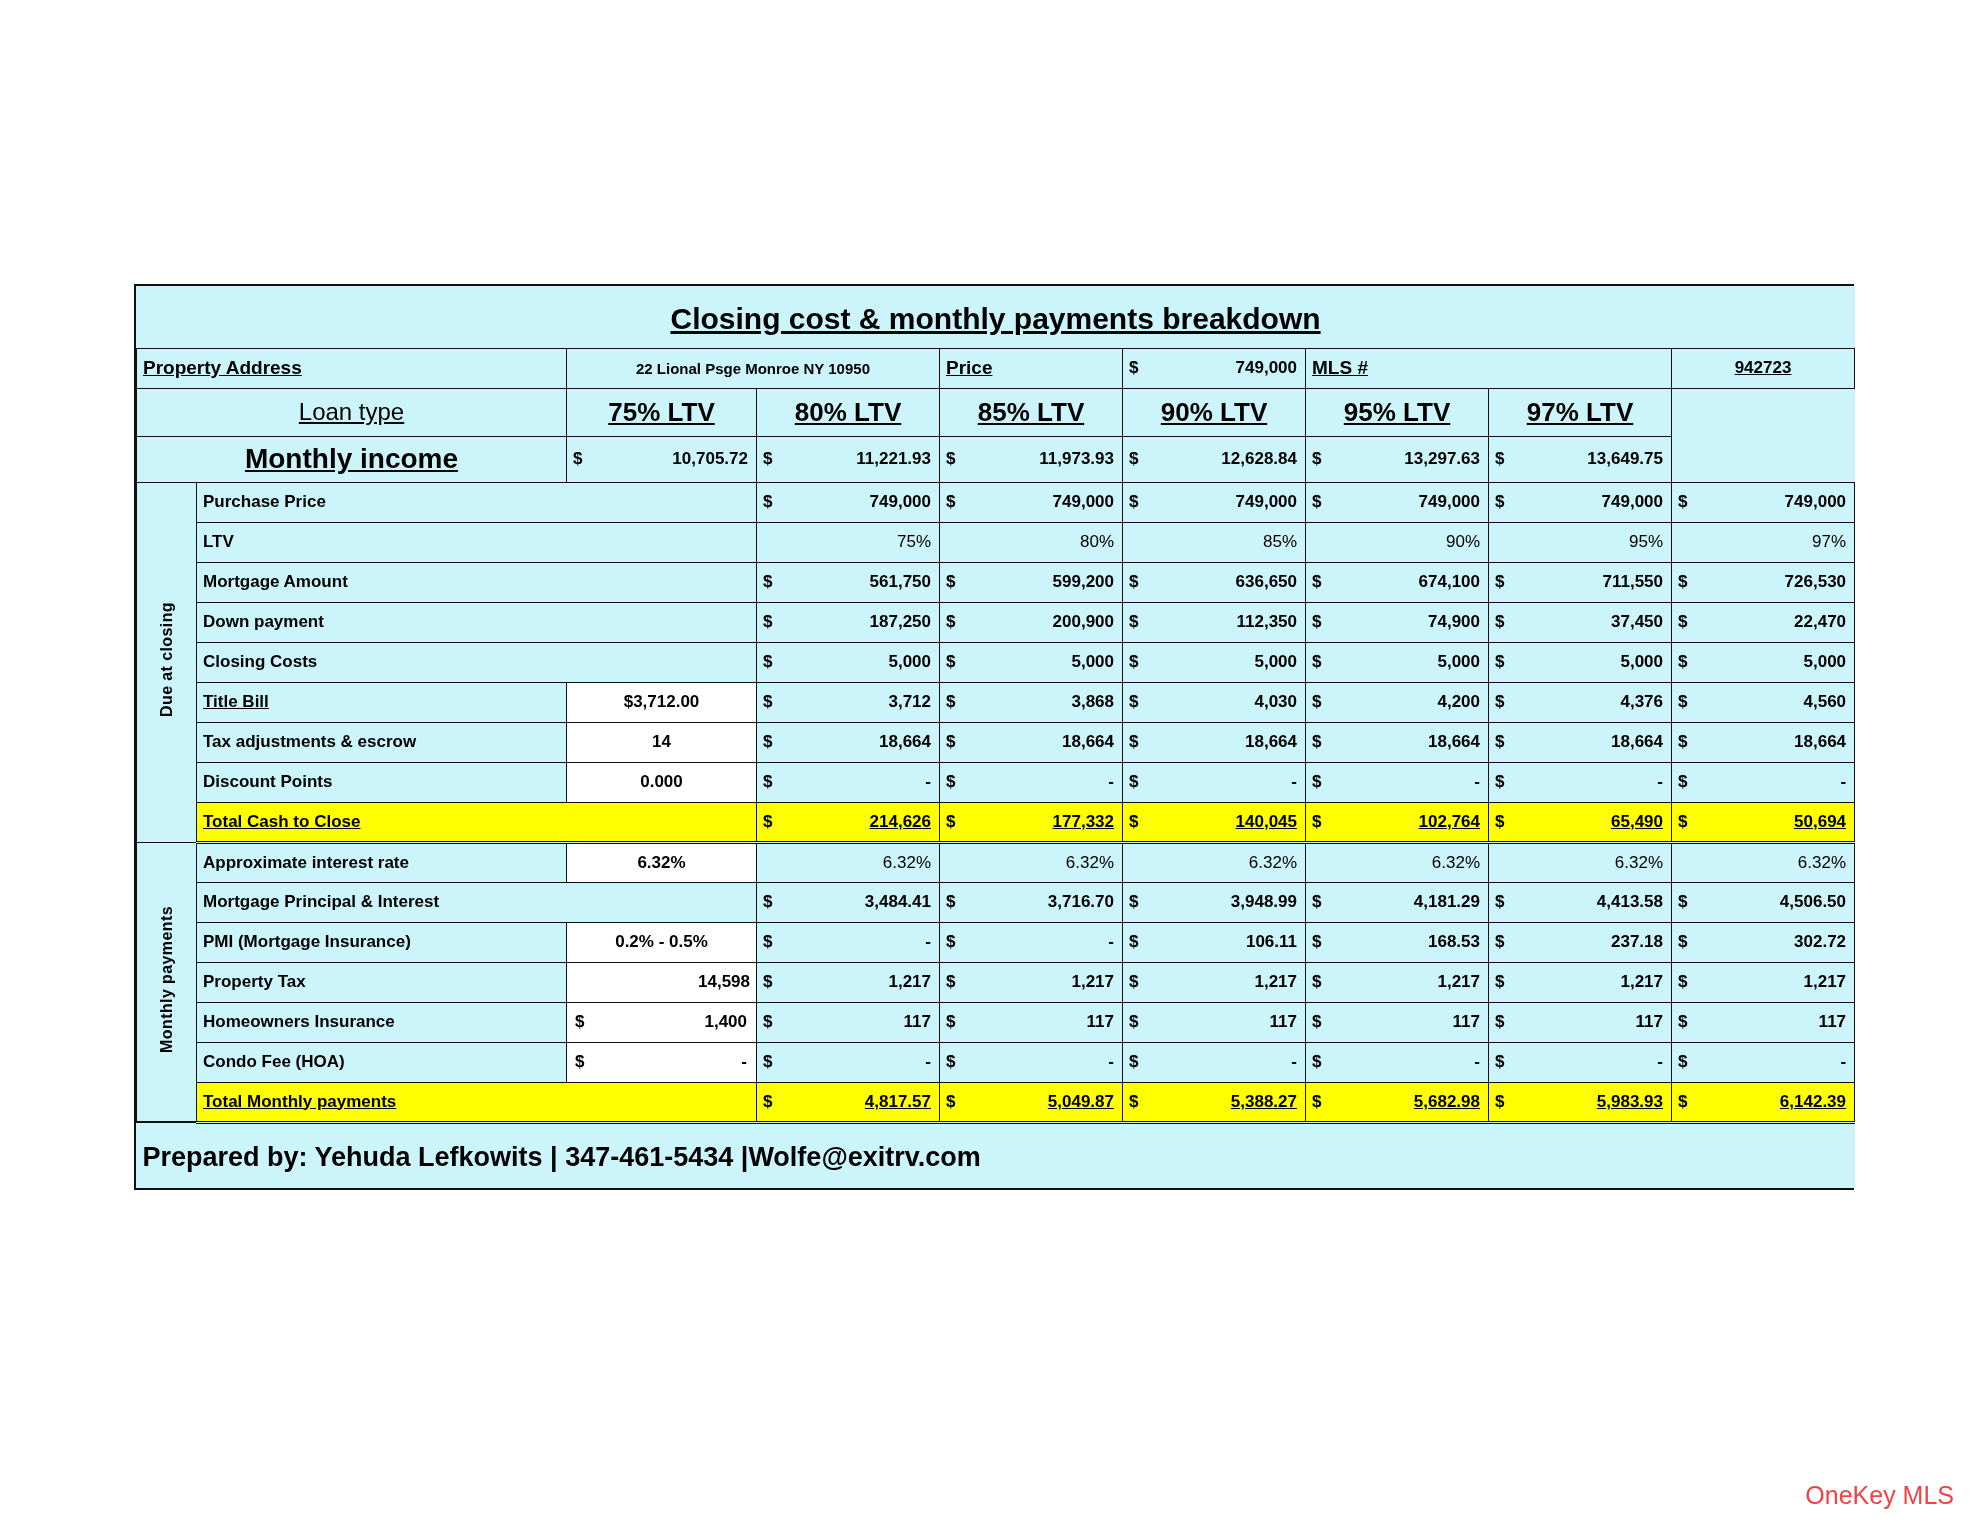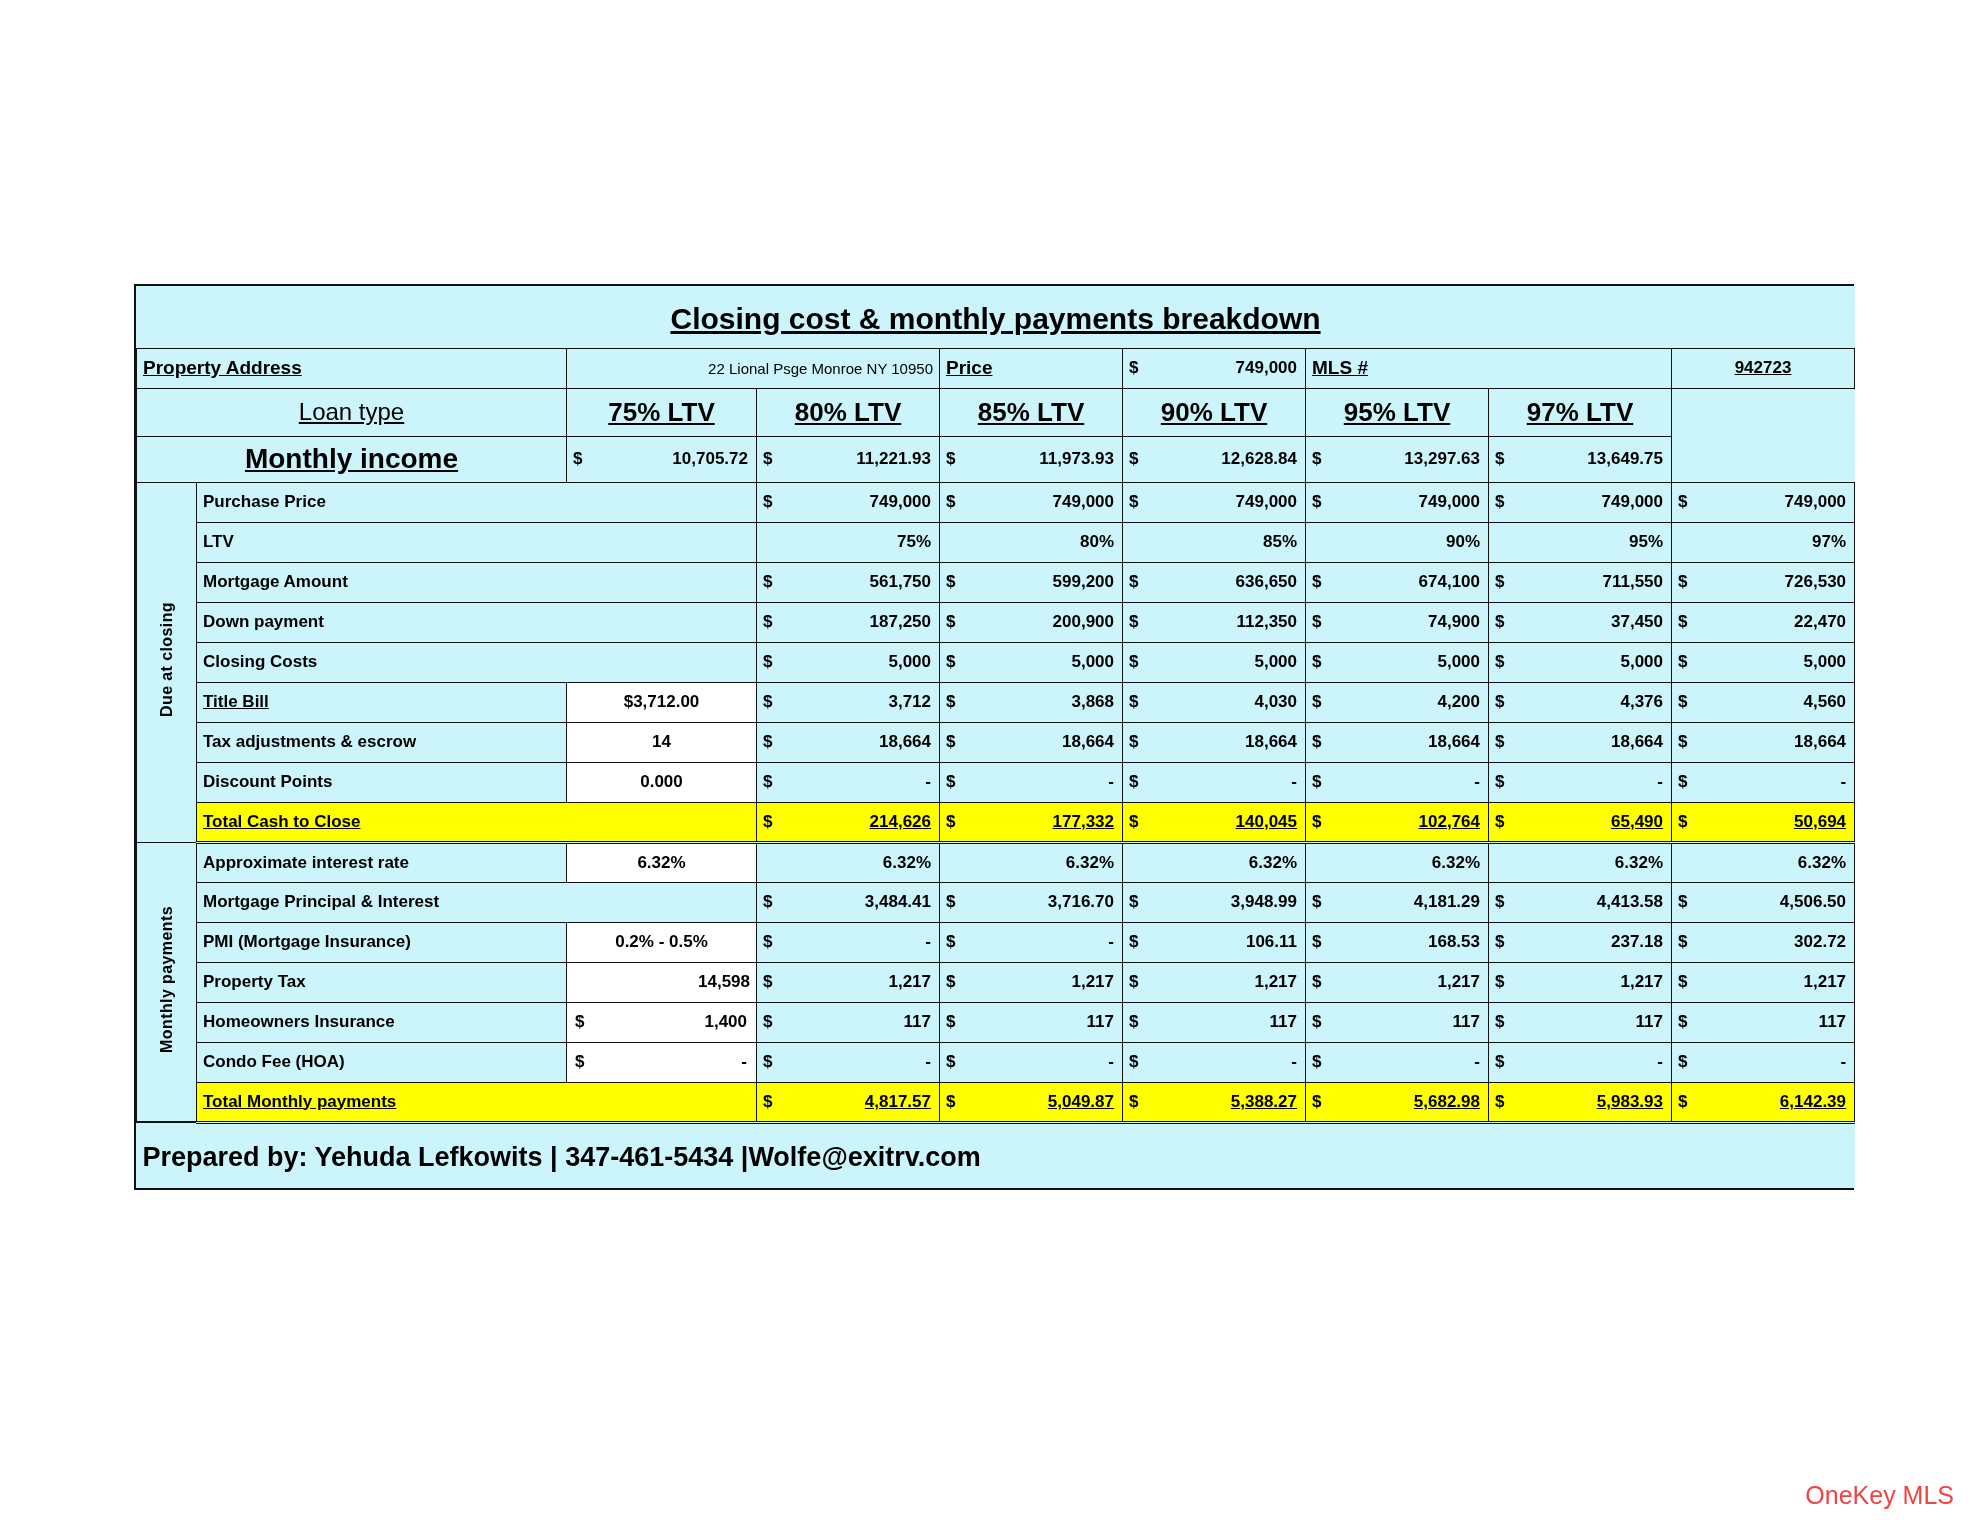--- a/index.html
+++ b/index.html
@@ -50,22 +50,22 @@
   .title-underline {
     text-decoration: underline;
   }
   .hdr-label {
     font-size: 19px;
     font-weight: bold;
     text-decoration: underline;
   }
   .addr-val {
     font-size: 15px;
-    font-weight: normal;
-    text-align: right;
+    font-weight: bold;
+    text-align: center;
   }
   .mls-link {
     text-decoration: underline;
     text-align: center;
     font-weight: bold;
     font-size: 17px;
   }
   .loan-type {
     font-size: 24px;
     font-weight: normal;
@@ -92,21 +92,21 @@
     font-size: 17px;
     font-weight: bold;
   }
   .rowlabel.link {
     text-decoration: underline;
     font-weight: bold;
   }
   .num {
     text-align: right;
     font-size: 17px;
-    font-weight: bold;
+    font-weight: normal;
     padding-right: 8px;
   }
   .cur {
     position: relative;
     text-align: right;
     font-size: 17px;
     font-weight: bold;
     padding-right: 8px;
   }
   .cur::before {

